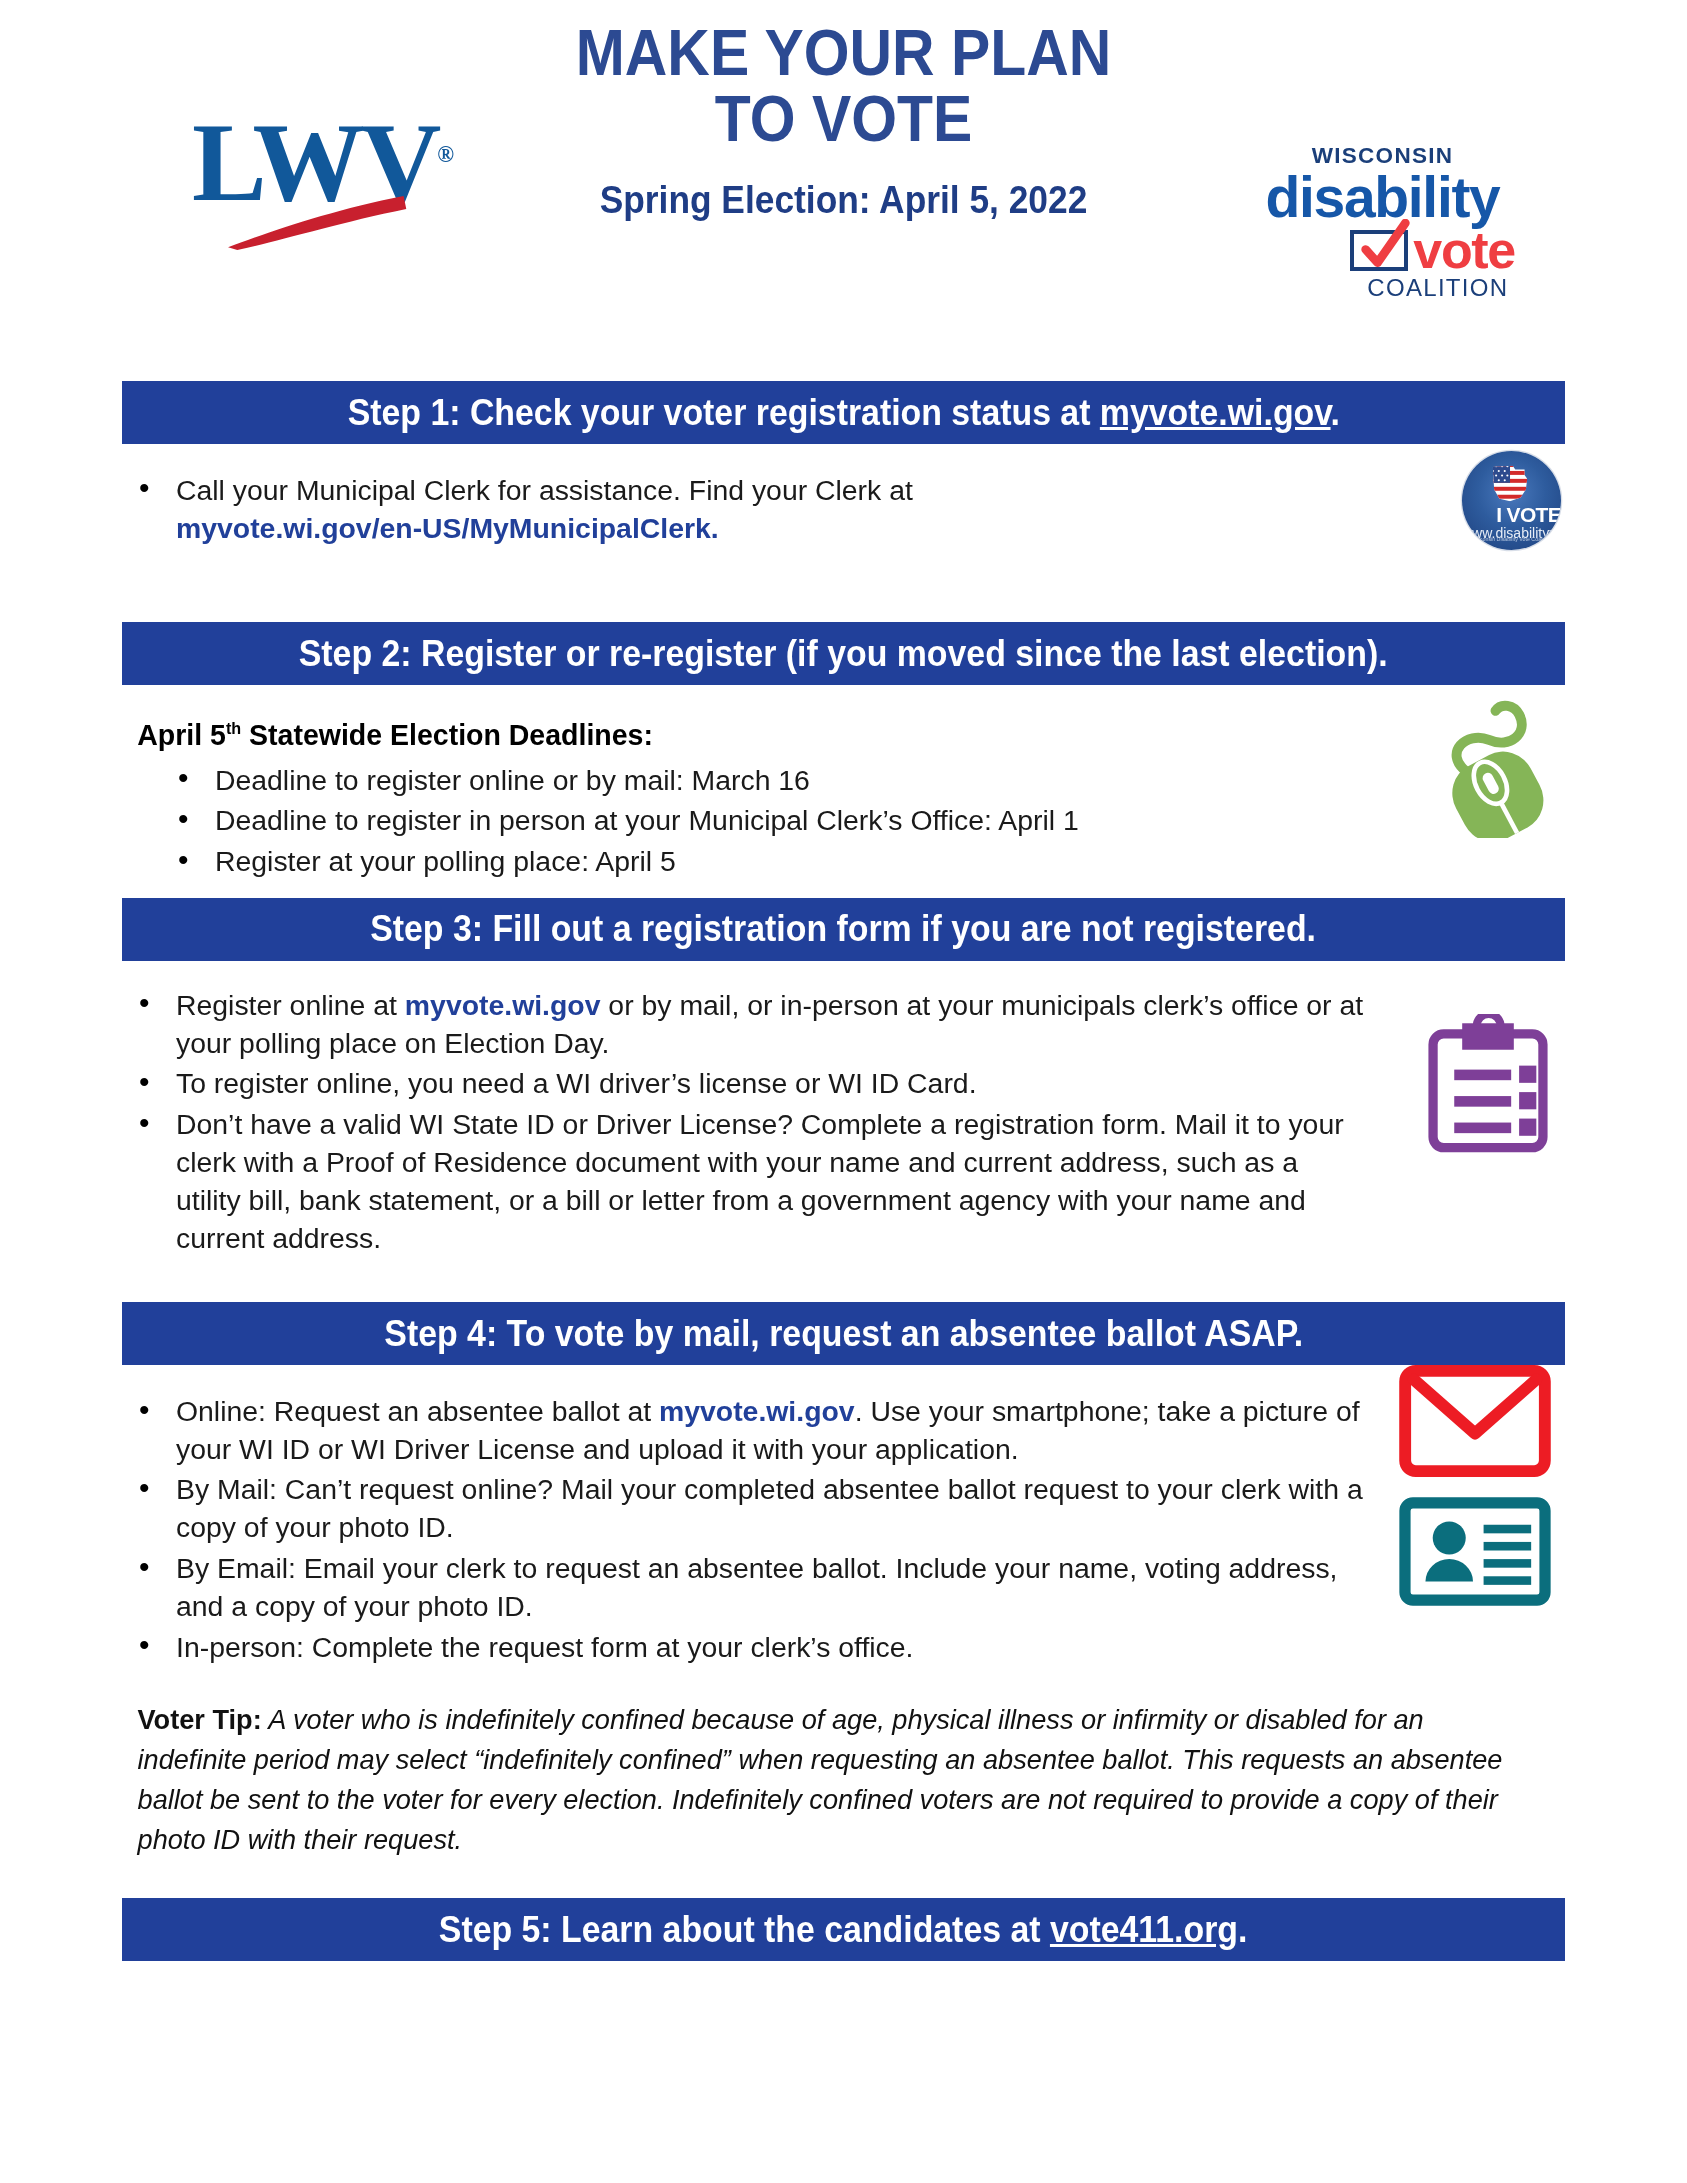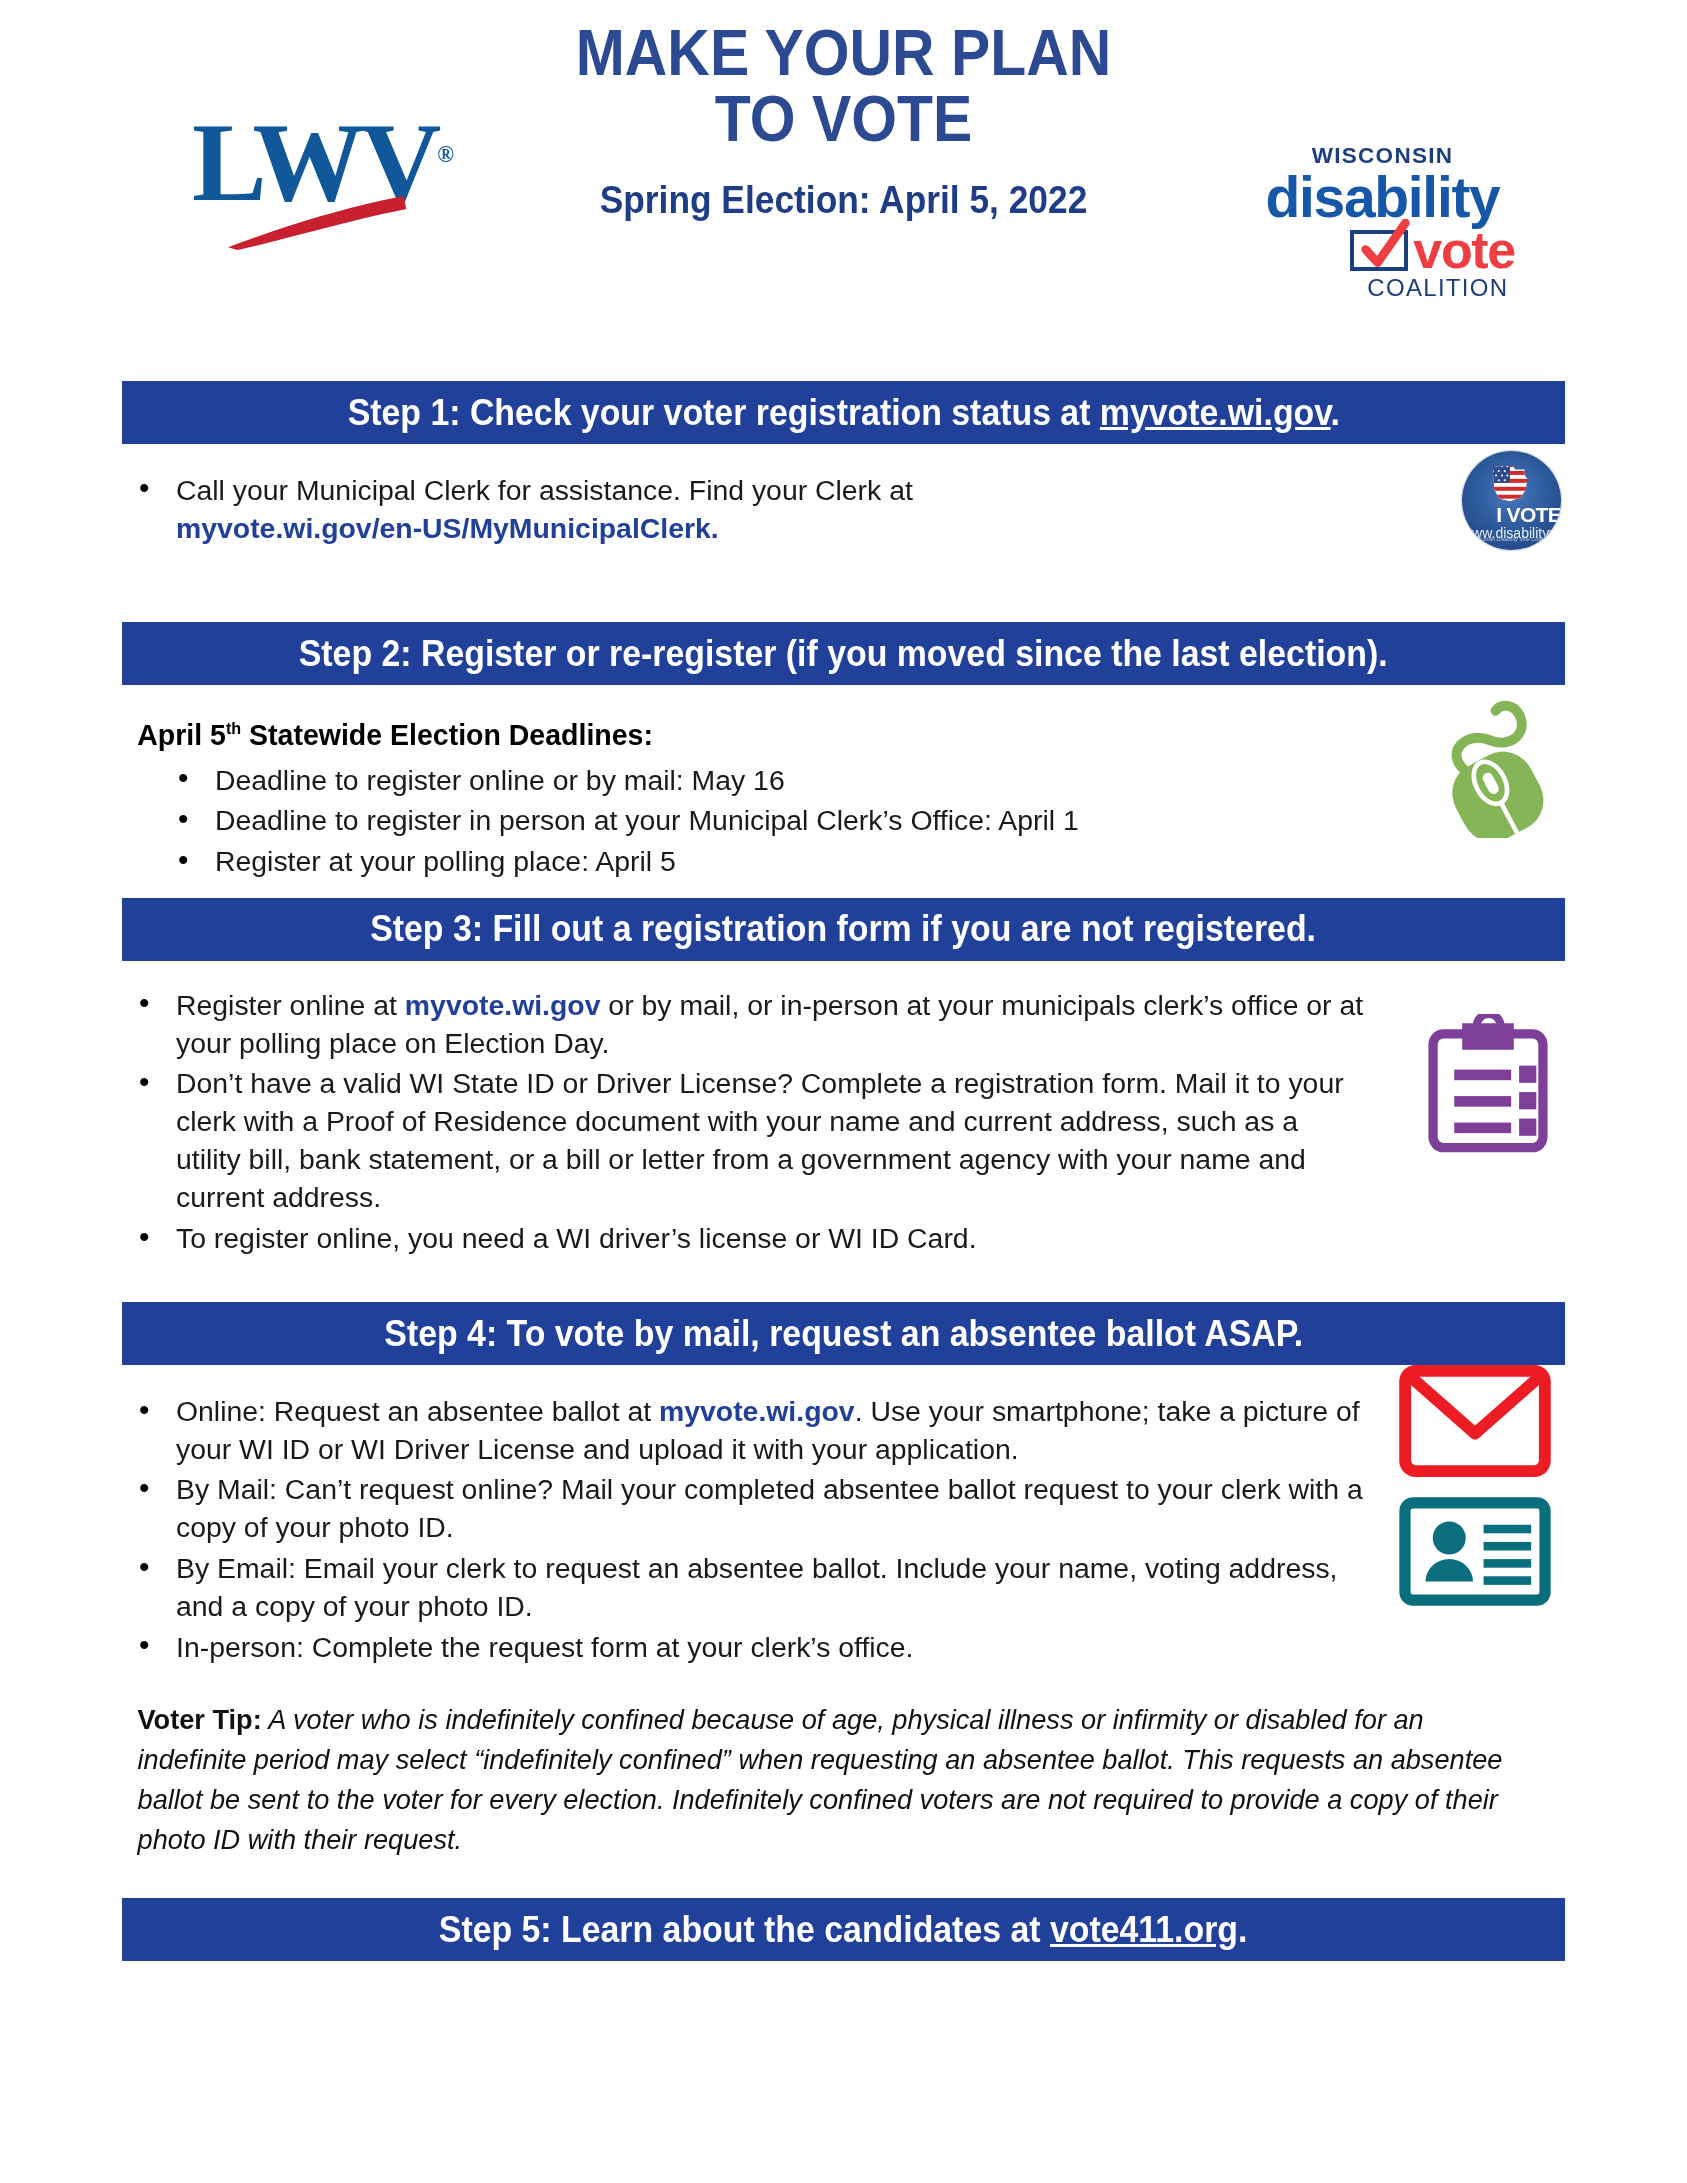--- a/index.html
+++ b/index.html
@@ -373,21 +373,21 @@
     </div>
   </div>
 
   <div class="banner" style="margin-top:13.2px;">
     <div class="banner-text">Step 2: Register or re-register (if you moved since the last election).</div>
   </div>
 
   <div class="section" style="padding-top:25px; height:198px;">
     <div class="subhead"><span>April 5</span><sup>th</sup><span> Statewide Election Deadlines:</span></div>
     <ul class="bullets indent" style="max-width:1191px;">
-      <li><span>Deadline to register online or by mail: May 16</span></li>
+      <li><span>Deadline to register online or by mail: March 16</span></li>
       <li><span>Deadline to register in person at your Municipal Clerk’s Office: April 1</span></li>
       <li><span>Register at your polling place: April 5</span></li>
     </ul>
 
     <div class="icon-abs" style="right:132px; top:6.6px;">
       <svg width="152" height="146" viewBox="0 0 230 220" xmlns="http://www.w3.org/2000/svg">
         <path d="M96 120 C 60 92, 96 58, 130 72 C 162 86, 190 62, 176 34 C 168 18, 148 16, 140 28" fill="none" stroke="#85b557" stroke-width="15" stroke-linecap="round"></path>
         <g transform="rotate(-28 140 160)">
           <rect x="80" y="98" width="128" height="124" rx="46" ry="48" fill="#85b557"></rect>
           <ellipse cx="144" cy="136" rx="22" ry="34" fill="none" stroke="#ffffff" stroke-width="7"></ellipse>
@@ -398,22 +398,22 @@
     </div>
   </div>
 
   <div class="banner" style="margin-top:14.6px;">
     <div class="banner-text">Step 3: Fill out a registration form if you are not registered.</div>
   </div>
 
   <div class="section" style="padding-top:25px; height:331px;">
     <ul class="bullets" style="max-width:1244px;">
       <li><span>Register online at </span><span class="link">myvote.wi.gov</span><span> or by mail, or in-person at your municipals clerk’s office or at your polling place on Election Day.</span></li>
+      <li><span>To register online, you need a WI driver’s license or WI ID Card.</span></li>
       <li><span>Don’t have a valid WI State ID or Driver License? Complete a registration form. Mail it to your clerk with a Proof of Residence document with your name and current address, such as a utility bill, bank statement, or a bill or letter from a government agency with your name and current address.</span></li>
-      <li><span>To register online, you need a WI driver’s license or WI ID Card.</span></li>
     </ul>
 
     <div class="icon-abs" style="right:136px; top:53px;">
       <svg width="126" height="139" viewBox="0 0 190 210" xmlns="http://www.w3.org/2000/svg">
         <rect x="12" y="30" width="166" height="172" rx="16" ry="16" fill="none" stroke="#7e3f98" stroke-width="14"></rect>
         <rect x="56" y="14" width="78" height="40" fill="#7e3f98"></rect>
         <path d="M78 18 a18 18 0 0 1 36 0" fill="none" stroke="#7e3f98" stroke-width="12"></path>
         <rect x="44" y="84" width="86" height="16" fill="#7e3f98"></rect>
         <rect x="44" y="124" width="86" height="16" fill="#7e3f98"></rect>
         <rect x="44" y="164" width="86" height="16" fill="#7e3f98"></rect>

